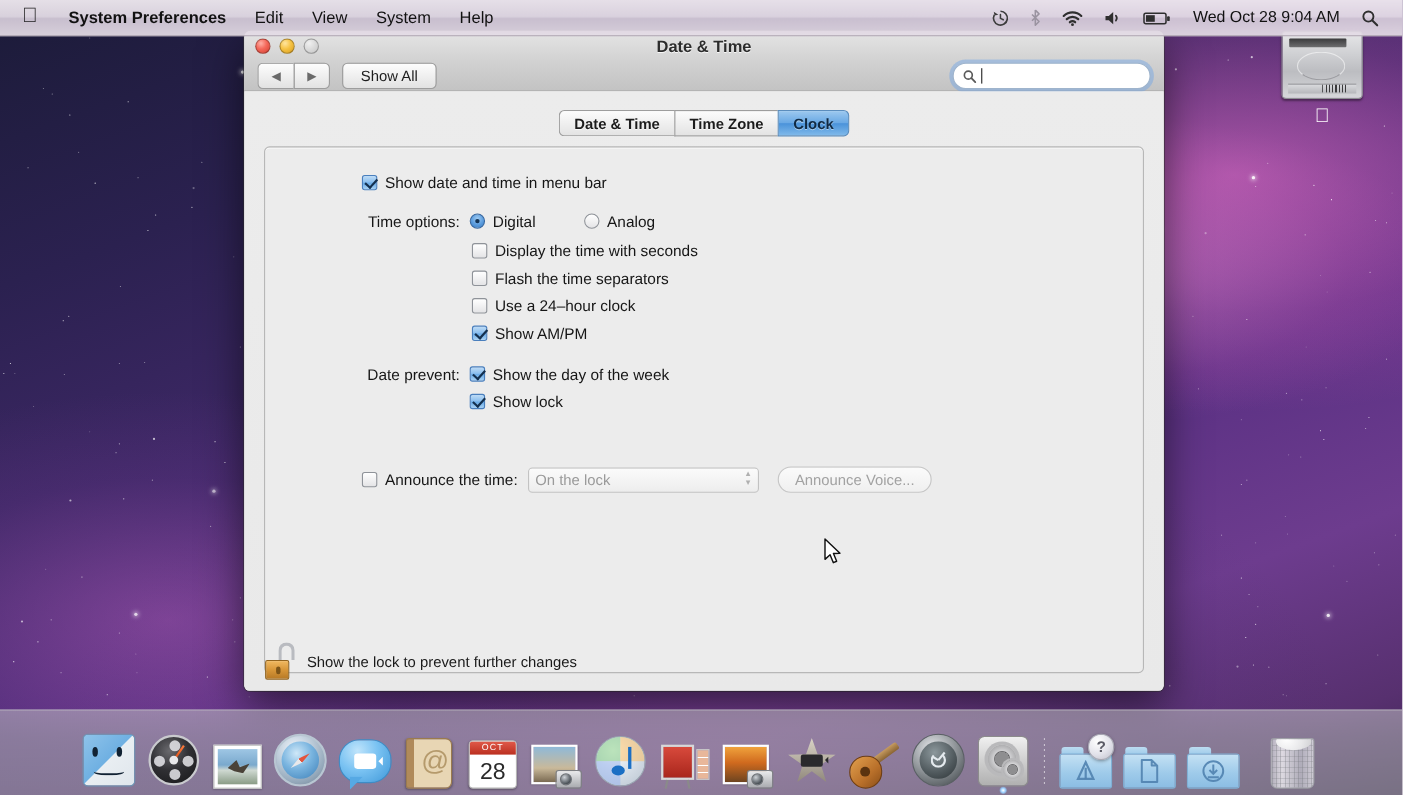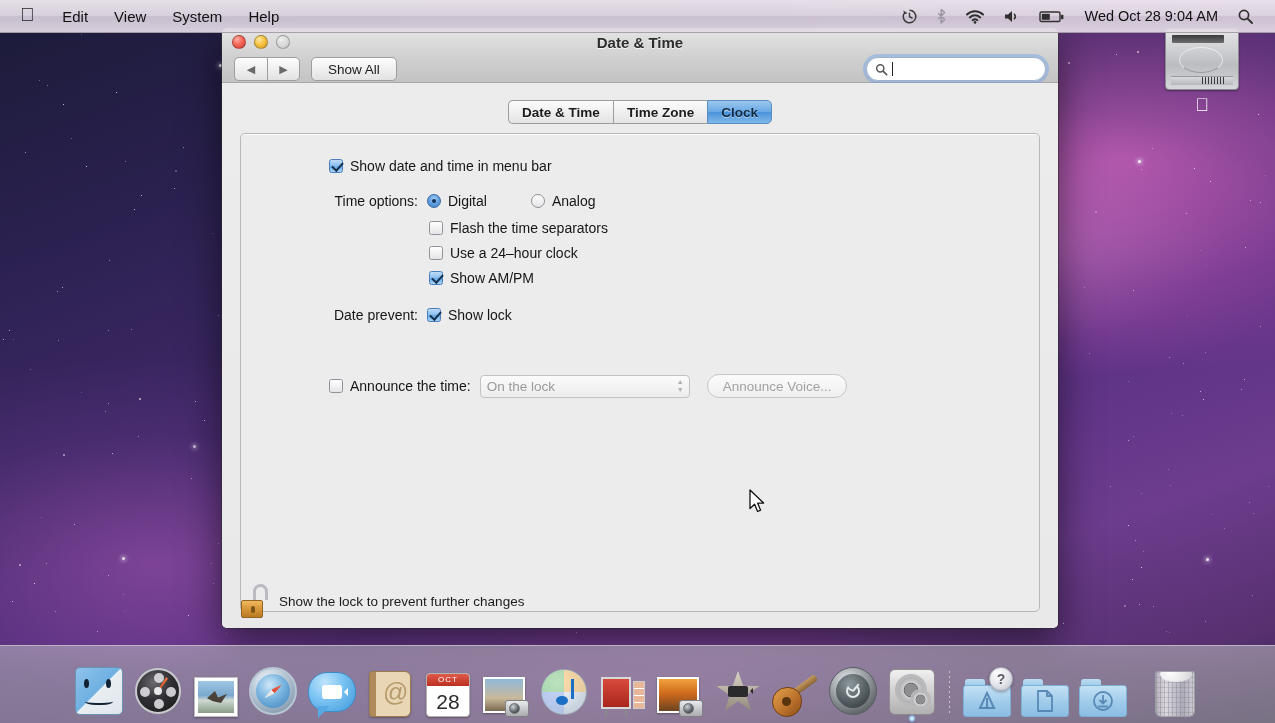--- a/index.html
+++ b/index.html
@@ -822,20 +822,21 @@
       <div class="star" style="left:269.7px;top:459.8px;width:1px;height:1px;opacity:0.84;"></div>
       <div class="star" style="left:1141.2px;top:169.0px;width:1px;height:1px;opacity:0.62;"></div>
       <div class="star" style="left:688.7px;top:109.6px;width:2px;height:2px;opacity:0.45;"></div>
     </div>
 
   <div id="menubar">
     <div id="menubar-left">
       <div class="menu-apple">
         <span class="apple-glyph"></span>
       </div>
+      <div class="menu-item bold">System Preferences</div>
       <div class="menu-item">Edit</div>
       <div class="menu-item">View</div>
       <div class="menu-item">System</div>
       <div class="menu-item">Help</div>
     </div>
 
     <div id="menubar-right">
 
       <div class="status-item">
         <svg class="ic" width="17" height="17" viewBox="0 0 17 17">
@@ -951,39 +952,47 @@
               </div>
               <div class="opt" style="margin-bottom:0;">
                 <div class="radio"></div>
                 <div class="ctl-label">Analog</div>
               </div>
             </div>
 
             <div style="margin-left:2px;">
               <div class="opt">
                 <div class="cb"></div>
+                <div class="ctl-label">Display the time with seconds</div>
+              </div>
+              <div class="opt">
+                <div class="cb"></div>
                 <div class="ctl-label">Flash the time separators</div>
               </div>
               <div class="opt">
                 <div class="cb"></div>
                 <div class="ctl-label">Use a 24–hour clock</div>
               </div>
               <div class="opt">
                 <div class="cb checked"></div>
                 <div class="ctl-label">Show AM/PM</div>
               </div>
             </div>
           </div>
         </div>
 
         <div class="row" style="margin-top:12px;">
           <div class="row-label">Date prevent:</div>
           <div>
             <div class="opt">
               <div class="cb checked"></div>
+              <div class="ctl-label">Show the day of the week</div>
+            </div>
+            <div class="opt">
+              <div class="cb checked"></div>
               <div class="ctl-label">Show lock</div>
             </div>
           </div>
         </div>
 
         <div id="announce-row">
           <div class="opt" style="margin-bottom:0;margin-left:62px;">
             <div class="cb"></div>
             <div class="ctl-label">Announce the time:</div>
           </div>

